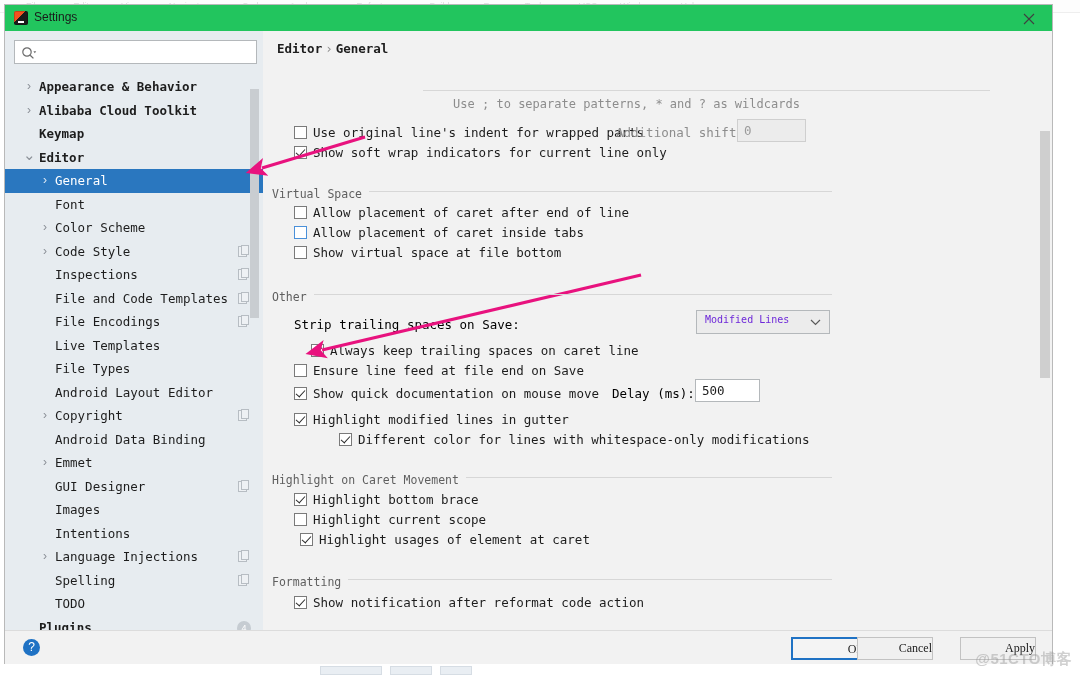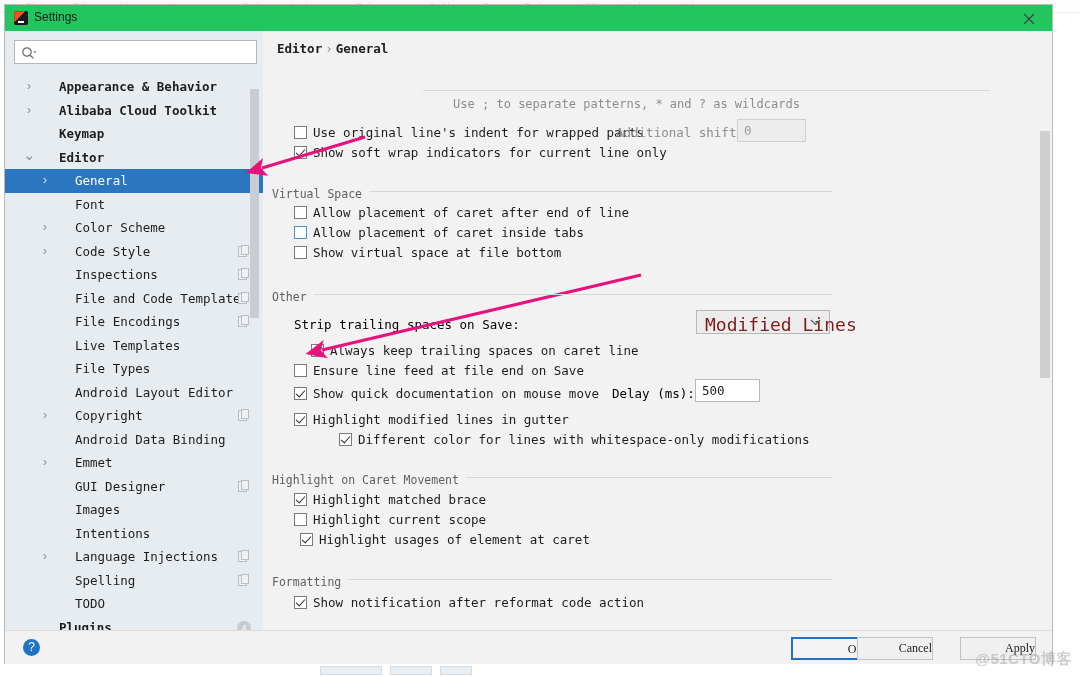--- a/index.html
+++ b/index.html
@@ -149,21 +149,21 @@
   .tree-row .arrow {
     position: absolute;
     top: 0;
     font-family: "Liberation Sans", sans-serif;
     font-size: 12px;
     color: #8b9097;
     width: 12px;
     text-align: center;
   }
   .tree-row.sel .arrow { color: #dce9f5; }
-  .tree-row .lbl { position: absolute; top: 0; margin-left: 20px; }
+  .tree-row .lbl { position: absolute; top: 0; }
   .tree-row.bold .lbl { font-weight: bold; }
   .tree-row .copyicon {
     position: absolute;
     right: 16px; top: 6px;
     width: 9px; height: 11px;
     border: 1px solid #b7bdc3;
     background: #eef1f4;
     box-sizing: border-box;
   }
   .tree-row .copyicon::before {
@@ -336,22 +336,22 @@
     position: absolute;
     height: 24px;
     background: #ececec;
     border: 1px solid #b4b8bb;
     box-sizing: border-box;
     cursor: pointer;
   }
   .combo .ctext {
     position: absolute;
     left: 8px; top: 3px;
-    font-size: 18px;
-    color: #7f1d1d;
+    font-size: 10px;
+    color: #6d28d9;
     white-space: nowrap;
   }
   .combo .carrow {
     position: absolute;
     right: 8px; top: 8px;
   }
 
   
   .cont-thumb {
     position: absolute;
@@ -632,21 +632,21 @@
         </div>
         <div class="row" style="left:48px; top:370px;padding-left:28px;">
           <span class="cb on"></span><span class="cb-label">Different color for lines with whitespace-only modifications</span>
         </div>
 
         <div class="section" style="left:9px; top:408px; width:560px;">
           <span class="sline" style="left:0; width:560px;"></span>
           <span class="stext">Highlight on Caret Movement</span>
         </div>
         <div class="row" style="left:31px; top:430px;">
-          <span class="cb on"></span><span class="cb-label">Highlight matched brace</span>
+          <span class="cb on"></span><span class="cb-label">Highlight bottom brace</span>
         </div>
         <div class="row" style="left:31px; top:450px;">
           <span class="cb"></span><span class="cb-label">Highlight current scope</span>
         </div>
         <div class="row" style="left:37px; top:470px;">
           <span class="cb on"></span><span class="cb-label">Highlight usages of element at caret</span>
         </div>
 
         <div class="section" style="left:9px; top:510px; width:560px;">
           <span class="sline" style="left:0; width:560px;"></span>

